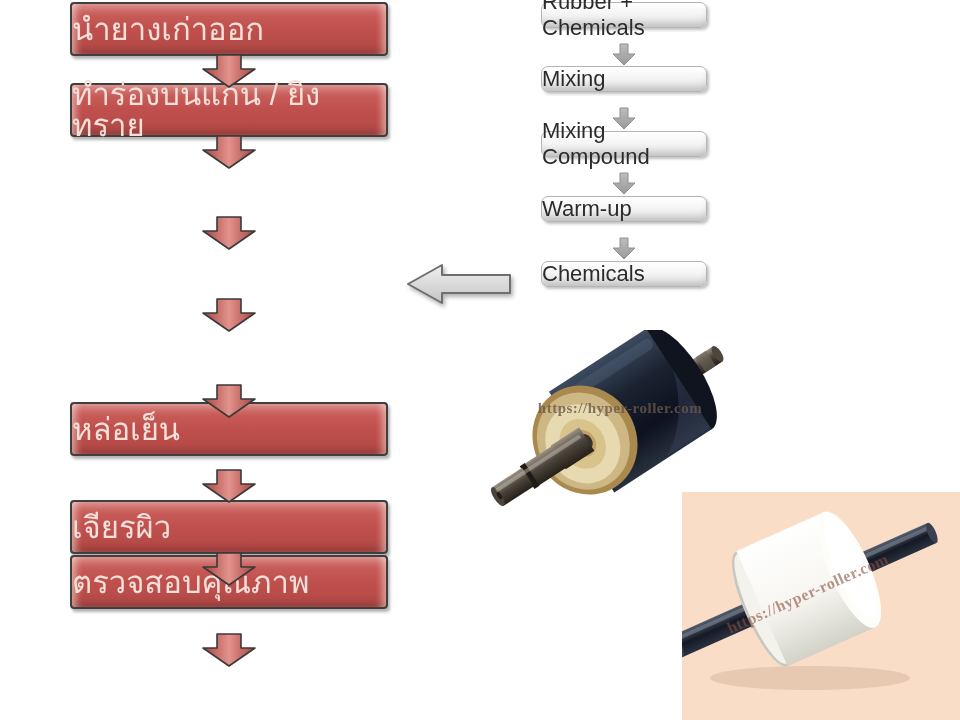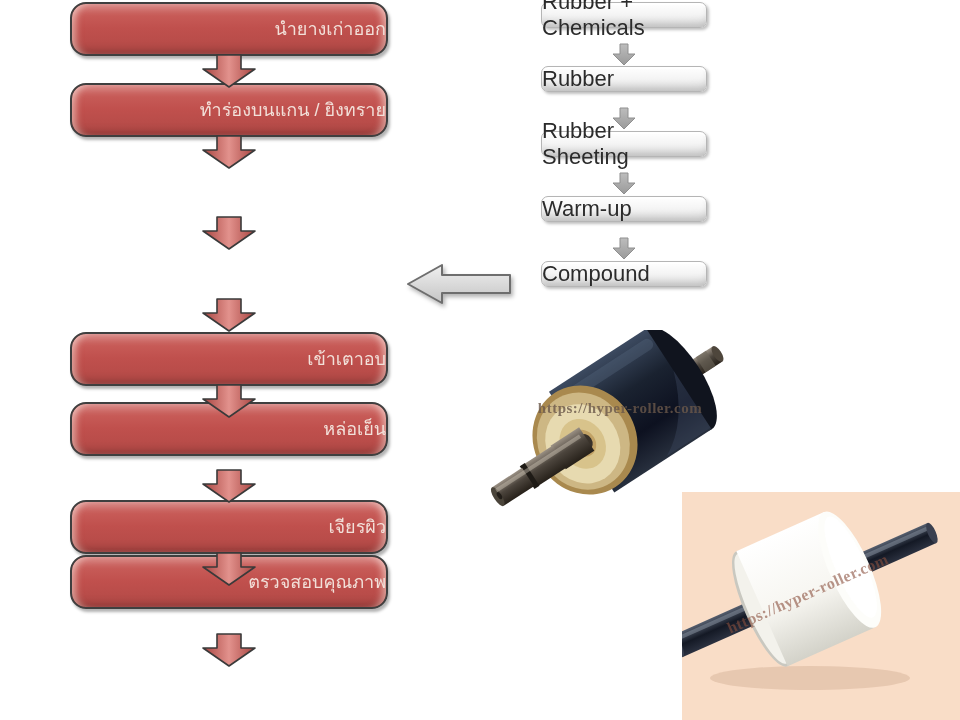--- a/index.html
+++ b/index.html
@@ -5,29 +5,29 @@
   html,body{margin:0;padding:0;}
   body{font-family:"Liberation Sans", sans-serif; background:#ffffff;}
   #slide{
     position:relative; width:960px; height:720px; background:#ffffff;
     overflow:hidden;
   }
   
   .rbox{
     position:absolute; left:70px; width:318px; height:54px; box-sizing:border-box;
     background:linear-gradient(180deg,#cd6460 0%, #c0504d 48%, #b24946 100%);
-    border:2px solid #3f3f3f; border-radius:16px;
+    border:2px solid #3f3f3f; border-radius:4px;
     box-shadow:
       2px 3px 3px rgba(0,0,0,0.30),
       inset 0 10px 8px -6px rgba(255,255,255,0.35),
       inset 9px 0 7px -5px rgba(255,228,218,0.55),
       inset -9px 0 7px -5px rgba(255,228,218,0.55),
       inset 0 -9px 9px -6px rgba(0,0,0,0.22);
-    display:flex; align-items:center; justify-content:flex-end;
-    color:#f2e0d9; font-size:18px; line-height:1; z-index:1;
+    display:flex; align-items:center; justify-content:flex-start;
+    color:#f2e0d9; font-size:31px; line-height:1; z-index:1;
   }
   .red-arrow{ position:absolute; left:194px; width:70px; height:34px; z-index:3; }
   
   .wbox{
     position:absolute; left:541px; width:166px; height:26px; box-sizing:border-box;
     background:linear-gradient(180deg,#ffffff 0%, #f5f5f5 45%, #e1e1e1 100%);
     border:1px solid #b5b5b5; border-radius:7px;
     box-shadow:
       2px 2px 3px rgba(0,0,0,0.25),
       inset 0 2px 1px rgba(255,255,255,0.95),
@@ -87,23 +87,20 @@
       </linearGradient>
     </defs>
   </svg>
 
   <div class="rbox" style="top:2px">
       <span>นำยางเก่าออก</span>
     </div>
   <div class="rbox" style="top:83px">
       <span>ทำร่องบนแกน / ยิงทราย</span>
     </div>
-  <div class="rbox" style="top:332px">
-      <span>เข้าเตาอบ</span>
-    </div>
   <div class="rbox" style="top:402px">
       <span>หล่อเย็น</span>
     </div>
   <div class="rbox" style="top:500px">
       <span>เจียรผิว</span>
     </div>
   <div class="rbox" style="top:555px">
       <span>ตรวจสอบคุณภาพ</span>
     </div>
 
@@ -129,30 +126,30 @@
       <polygon points="23,1 47,1 47,15 61,15 35,33 9,15 23,15" fill="url(#redArrowGrad)" stroke="#3a3a3a" stroke-width="1.6" stroke-linejoin="round"></polygon>
     </svg>
   <svg class="red-arrow" style="top:633px" viewBox="0 0 70 34">
       <polygon points="23,1 47,1 47,15 61,15 35,33 9,15 23,15" fill="url(#redArrowGrad)" stroke="#3a3a3a" stroke-width="1.6" stroke-linejoin="round"></polygon>
     </svg>
 
   <div class="wbox" style="top:2px">
       <span>Rubber + Chemicals</span>
     </div>
   <div class="wbox" style="top:66px">
-      <span>Rubber</span>
+      <span>Mixing</span>
     </div>
   <div class="wbox" style="top:131px">
-      <span>Rubber Sheeting</span>
+      <span>Mixing Compound</span>
     </div>
   <div class="wbox" style="top:196px">
       <span>Warm-up</span>
     </div>
   <div class="wbox" style="top:261px">
-      <span>Compound</span>
+      <span>Chemicals</span>
     </div>
 
   <svg class="gray-arrow" style="top:43px" viewBox="0 0 26 24">
       <polygon points="9,1 17,1 17,11 24,11 13,22 2,11 9,11" fill="url(#grayArrowGrad)" stroke="#8f8f8f" stroke-width="1"></polygon>
     </svg>
   <svg class="gray-arrow" style="top:107px" viewBox="0 0 26 24">
       <polygon points="9,1 17,1 17,11 24,11 13,22 2,11 9,11" fill="url(#grayArrowGrad)" stroke="#8f8f8f" stroke-width="1"></polygon>
     </svg>
   <svg class="gray-arrow" style="top:172px" viewBox="0 0 26 24">
       <polygon points="9,1 17,1 17,11 24,11 13,22 2,11 9,11" fill="url(#grayArrowGrad)" stroke="#8f8f8f" stroke-width="1"></polygon>

